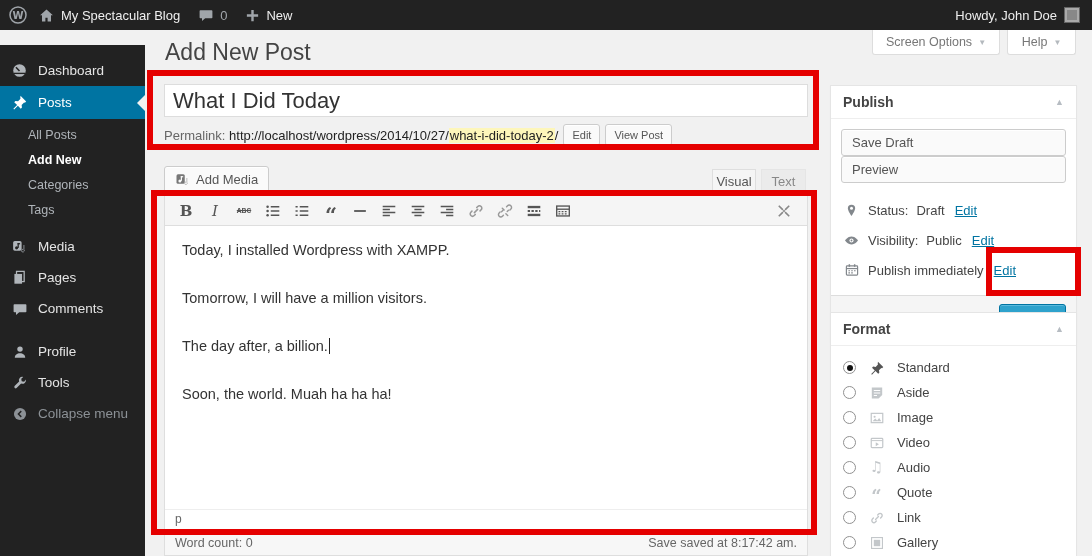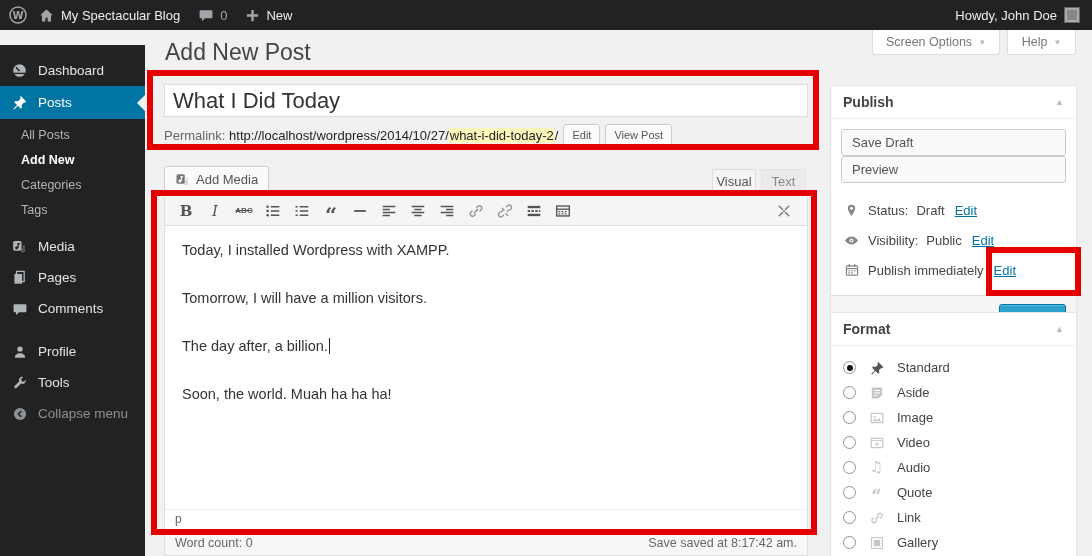--- a/index.html
+++ b/index.html
@@ -16,21 +16,21 @@
   .avatar { width:16px; height:16px; background:#888; border:1px solid #666; box-shadow:inset 0 0 0 2px #aaa; }
 
   
   .sidebar { position:absolute; left:0; top:45px; width:145px; height:526px; background:#222; color:#ddd; padding-top:10px; z-index:20; }
   .menu-item { display:flex; align-items:center; gap:9px; height:31px; padding:0 0 0 10px; font-size:13.5px; color:#e4e4e4; cursor:pointer; }
   .menu-item .mi-icon { width:19px; color:#b0b5ba; display:flex; justify-content:center; }
   .menu-item.active { background:#0074a2; color:#fff; position:relative; height:33px; }
   .menu-item.active .mi-icon { color:#fff; }
   .menu-item.active::after { content:""; position:absolute; right:0; top:50%; margin-top:-8px; border:8px solid transparent; border-right-color:#f1f1f1; }
   .submenu { padding:4px 0 8px; }
-  .submenu-item { padding:4px 0 4px 5px; font-size:12.5px; color:#b0b5ba; cursor:pointer; line-height:17px;margin-left:16px; }
+  .submenu-item { padding:4px 0 4px 28px; font-size:12.5px; color:#b0b5ba; cursor:pointer; line-height:17px; }
   .submenu-item.current { color:#fff; font-weight:bold; }
   .menu-gap { height:12px; }
   .collapse-row { color:#8c9196; }
   .collapse-row .mi-icon { color:#8c9196; }
 
   
   .content { position:absolute; left:145px; top:30px; width:947px; height:526px; background:#f1f1f1; }
   .page-title { position:absolute; left:20px; top:9px; font-size:23px; font-weight:400; color:#444; }
 
   .screen-tab { position:absolute; top:0; height:25px; background:#fff; border:1px solid #ddd; border-top:none; border-radius:0 0 3px 3px; color:#777; font-size:12.5px; display:flex; align-items:center; justify-content:center; gap:6px; cursor:pointer; }
@@ -47,21 +47,21 @@
 
   
   .add-media-btn { position:absolute; left:19px; top:136px; height:27px; display:flex; align-items:center; gap:6px; padding:0 10px; background:#fafafa; border:1px solid #ccc; border-radius:3px; color:#555; font-size:13px; cursor:pointer; box-shadow:inset 0 1px 0 #fff; }
   .editor-tab { position:absolute; top:139px; height:24px; display:flex; align-items:center; justify-content:center; font-size:13px; cursor:pointer; }
   .tab-visual { left:567px; width:44px; background:#f5f5f5; border:1px solid #dedede; border-bottom:none; color:#555; z-index:2; }
   .tab-text { left:616px; width:45px; background:#ebebeb; border:1px solid #e5e5e5; border-bottom:none; color:#888; }
 
   
   .editor { position:absolute; left:19px; top:165px; width:644px; height:361px; background:#fff; border:1px solid #dedede; display:flex; flex-direction:column; }
   .mce-toolbar { height:30px; background:#f5f5f5; border-bottom:1px solid #dedede; display:flex; align-items:center; padding:0 8px; gap:3px; flex:0 0 auto; }
-  .mce-btn { width:26px; height:24px; display:flex; align-items:center; justify-content:center; color:#555; cursor:pointer; border-radius:2px; }
+  .mce-btn { width:26px; height:24px; display:flex; align-items:center; justify-content:center; color:#555; cursor:pointer; border-radius:2px;font-family:Liberation Mono, monospace; }
   .mce-btn.light { color:#999; }
   .glyph-b { font-family:"DejaVu Serif",serif; font-weight:bold; font-size:15px; }
   .glyph-i { font-family:"DejaVu Serif",serif; font-style:italic; font-size:15px; }
   .glyph-abc { font-size:8px; font-weight:bold; text-decoration:line-through; letter-spacing:0; }
   .glyph-quote { font-family:"DejaVu Serif",serif; font-weight:bold; font-size:21px; line-height:10px; padding-top:9px; }
   .mce-fullscreen { margin-left:auto; margin-right:2px; color:#888; }
   .mce-content { flex:1 1 auto; padding:14px 17px; font-size:14.5px; color:#333; line-height:1.45; overflow:hidden; }
   .mce-content p { margin:0 0 27px; }
   .caret-bar { display:inline-block; width:1px; height:16px; background:#222; vertical-align:-3px; margin-left:1px; }
   .mce-path { flex:0 0 auto; height:21px; border-top:1px solid #eee; font-size:12px; color:#666; padding:2px 10px; }

